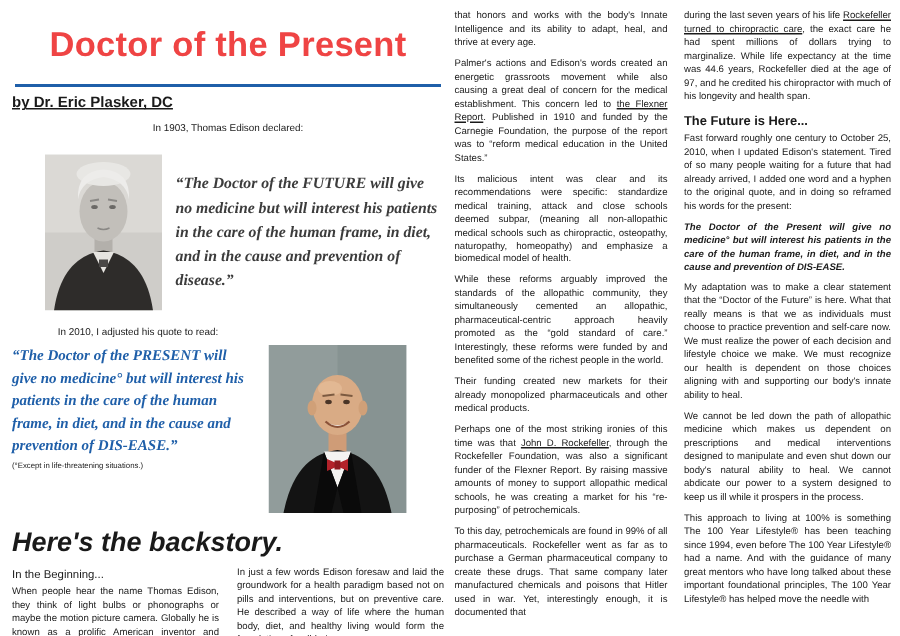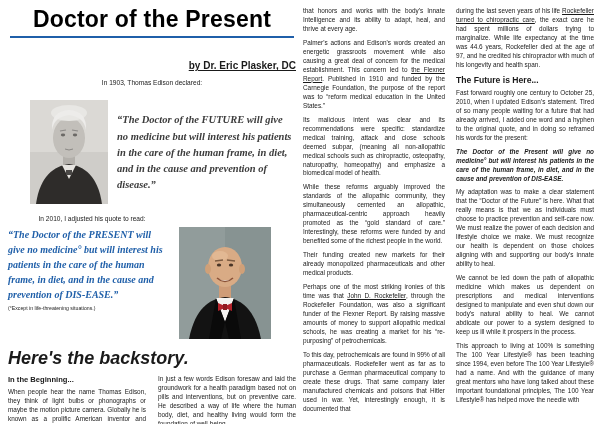--- a/index.html
+++ b/index.html
@@ -3,45 +3,45 @@
 <meta charset="utf-8">
 <style>
   html,body { margin:0; padding:0; background:#888; }
   .page {
     position:relative; width:600px; height:424px; background:#ffffff;
     font-family:"Liberation Sans", sans-serif; color:#1a1a1a; overflow:hidden;
     margin:0 auto;
   }
   
   .left-half { position:absolute; left:8px; top:3px; width:288px; }
-  .title { font-size:23px; font-weight:bold; color:#000000; text-align:center;
-           margin:4px; letter-spacing:0.2px; line-height:1.1; }
+  .title { font-size:23px; font-weight:bold; color:#ef4444; text-align:center;
+           margin:14px; letter-spacing:0.2px; line-height:1.1; }
   .title-rule { border-top:2px solid #1f5fa9; margin:2px 2px 0 2px; }
-  .byline { text-align:right; font-weight:bold; font-size:10px;
-            text-decoration:underline; margin-top:22px; }
+  .byline { text-align:left; font-weight:bold; font-size:10px;
+            text-decoration:underline; margin-top:5px; }
   .intro { text-align:center; font-size:6.6px; margin-top:8px; }
   .quote-row { display:flex; gap:9px; margin-top:14px; align-items:flex-start;padding-left:22px; }
   .photo { flex:none; }
   .photo svg { display:block; }
   .edison-quote {
     flex:1; font-family:"Liberation Serif", serif; font-style:italic; font-weight:bold;
     font-size:10.5px; line-height:1.55; color:#3c3c3c; padding-top:12px;
   }
   .intro2 { width:168px; text-align:center; font-size:6.6px; margin-top:11px; }
   .quote-row2 { display:flex; gap:9px; margin-top:5px; align-items:flex-start; }
   .present-wrap { width:162px; text-align:left; }
   .present-quote {
     font-family:"Liberation Serif", serif; font-style:italic; font-weight:bold;
     font-size:10px; line-height:1.5; color:#1f5fa9;
   }
   .footnote { font-size:5.2px; color:#222; margin-top:3px; }
   .backstory { font-size:18px; font-style:italic; font-weight:bold; margin:9px 0 0 0; }
   .twocol { display:flex; gap:12px; margin-top:6px; }
   .bcol { width:138px; }
-  .beginning { font-size:7.6px; font-weight:bold; margin:0 0 4px 0; }
+  .beginning { font-size:7.6px; font-weight:normal; margin:0 0 4px 0; }
   
   .bodytext p { margin:0 0 5px 0; font-size:6.4px; line-height:1.4; text-align:justify; }
   .seg-link { text-decoration:underline; cursor:pointer; }
   
   .col3 { position:absolute; left:303px; top:7px; width:142px; }
   .col4 { position:absolute; left:456px; top:7px; width:138px; }
   .future-heading { font-size:8.6px; font-weight:bold; margin:3px 0 4px 0; }
   .quote-p { font-weight:bold; font-style:italic; }
 </style>
 </head>

